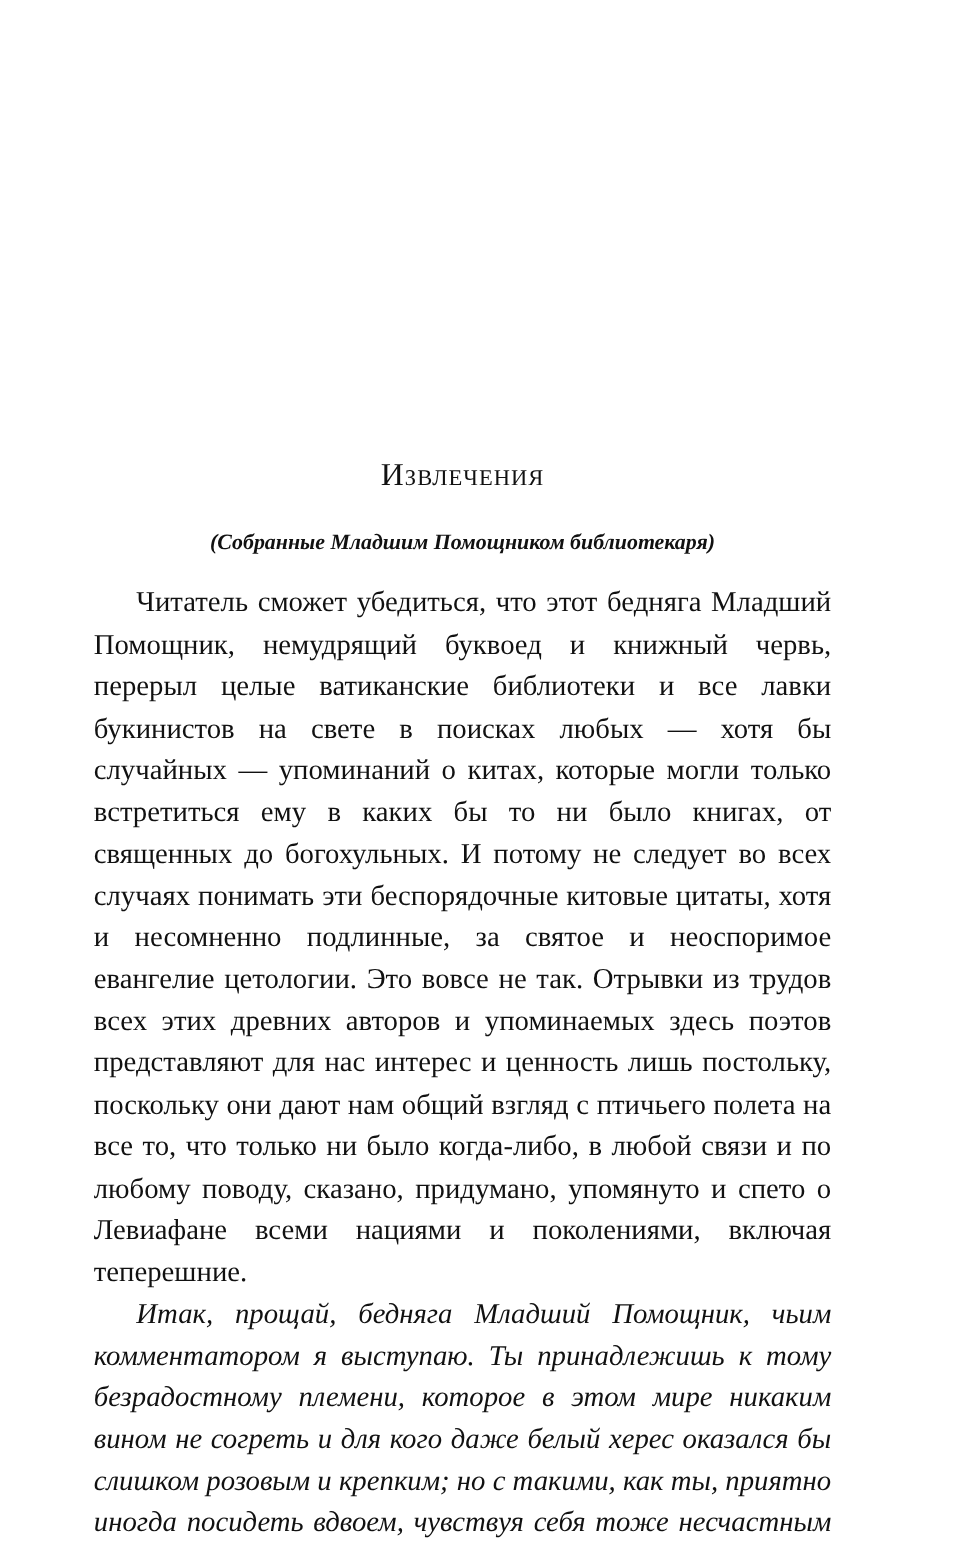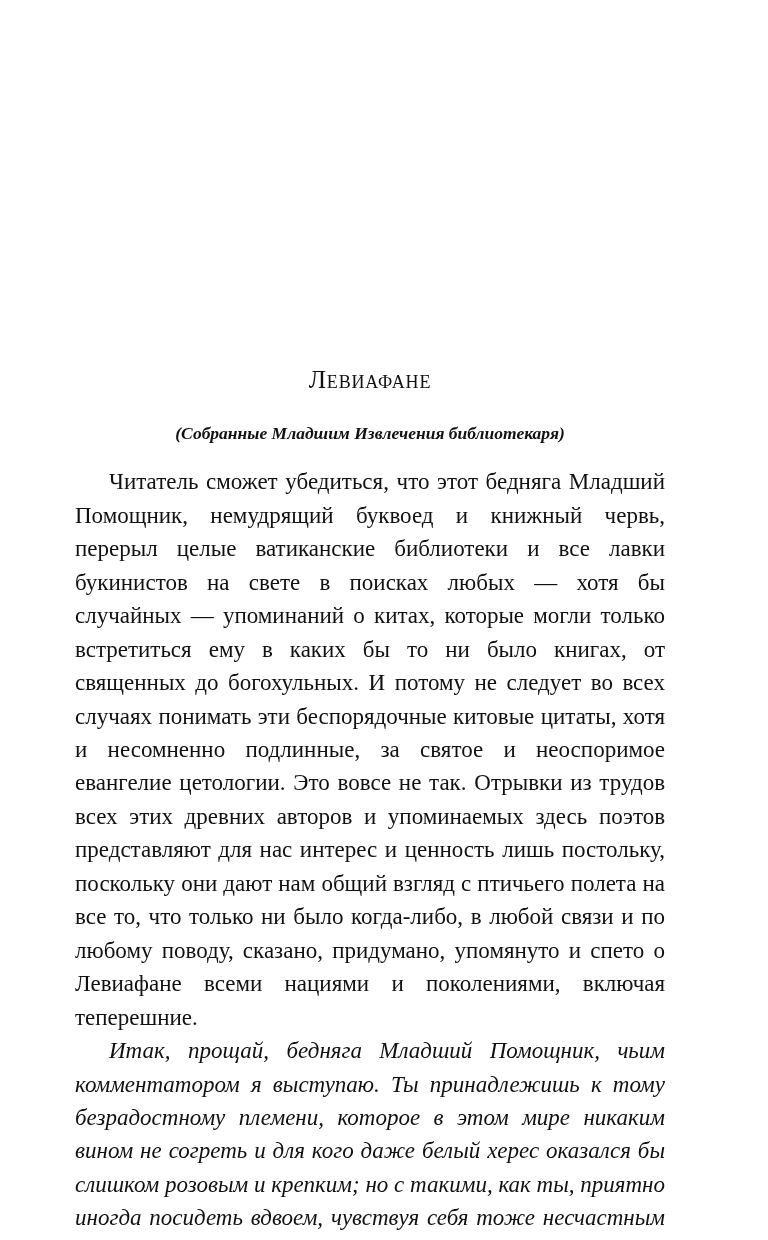--- a/index.html
+++ b/index.html
@@ -64,22 +64,22 @@
     display: inline-block;
     width: 34px;
   }
 </style>
 </head>
 <body>
 
 <div class="page">
   <div class="content">
 
-    <h1 class="chapter-title">Левиафане</h1>
+    <h1 class="chapter-title">Извлечения</h1>
 
-    <div class="subtitle">(Собранные Младшим Извлечения библиотекаря)</div>
+    <div class="subtitle">(Собранные Младшим Помощником библиотекаря)</div>
 
     <p class="body-text first"><span class="para-indent"></span><span>Читатель сможет убедиться, что этот бедняга Младший Помощник, немудрящий буквоед и книжный червь, перерыл целые ватиканские библиотеки и все лавки букинистов на свете в поисках любых — хотя бы случайных — упоминаний о китах, которые могли только встретиться ему в каких бы то ни было книгах, от священных до богохульных. И потому не следует во всех случаях понимать эти беспорядочные китовые цитаты, хотя и несомненно подлинные, за святое и неоспоримое евангелие цетологии. Это вовсе не так. Отрывки из трудов всех этих древних авторов и упоминаемых здесь поэтов представляют для нас интерес и ценность лишь постольку, поскольку они дают нам общий взгляд с птичьего полета на все то, что только ни было когда-либо, в любой связи и по любому поводу, сказано, придумано, упомянуто и спето о Левиафане всеми нациями и поколениями, включая теперешние.</span></p>
 
     <p class="body-text"><span class="para-indent"></span><span>Итак, прощай, бедняга Младший Помощник, чьим комментатором я выступаю. Ты принадлежишь к тому безрадостному племени, которое в этом мире никаким вином не согреть и для кого даже белый херес оказался бы слишком розовым и крепким; но с такими, как ты, приятно иногда посидеть вдвоем, чувствуя себя тоже несчастным и одиноким, и, упиваясь пролитыми слезами, проникаться дружелюбием к своему собеседнику; и хочется сказать вам прямо, без обиняков, пока глаза наши</span></p>
 
   </div>
 </div>
 
 </body></html>

